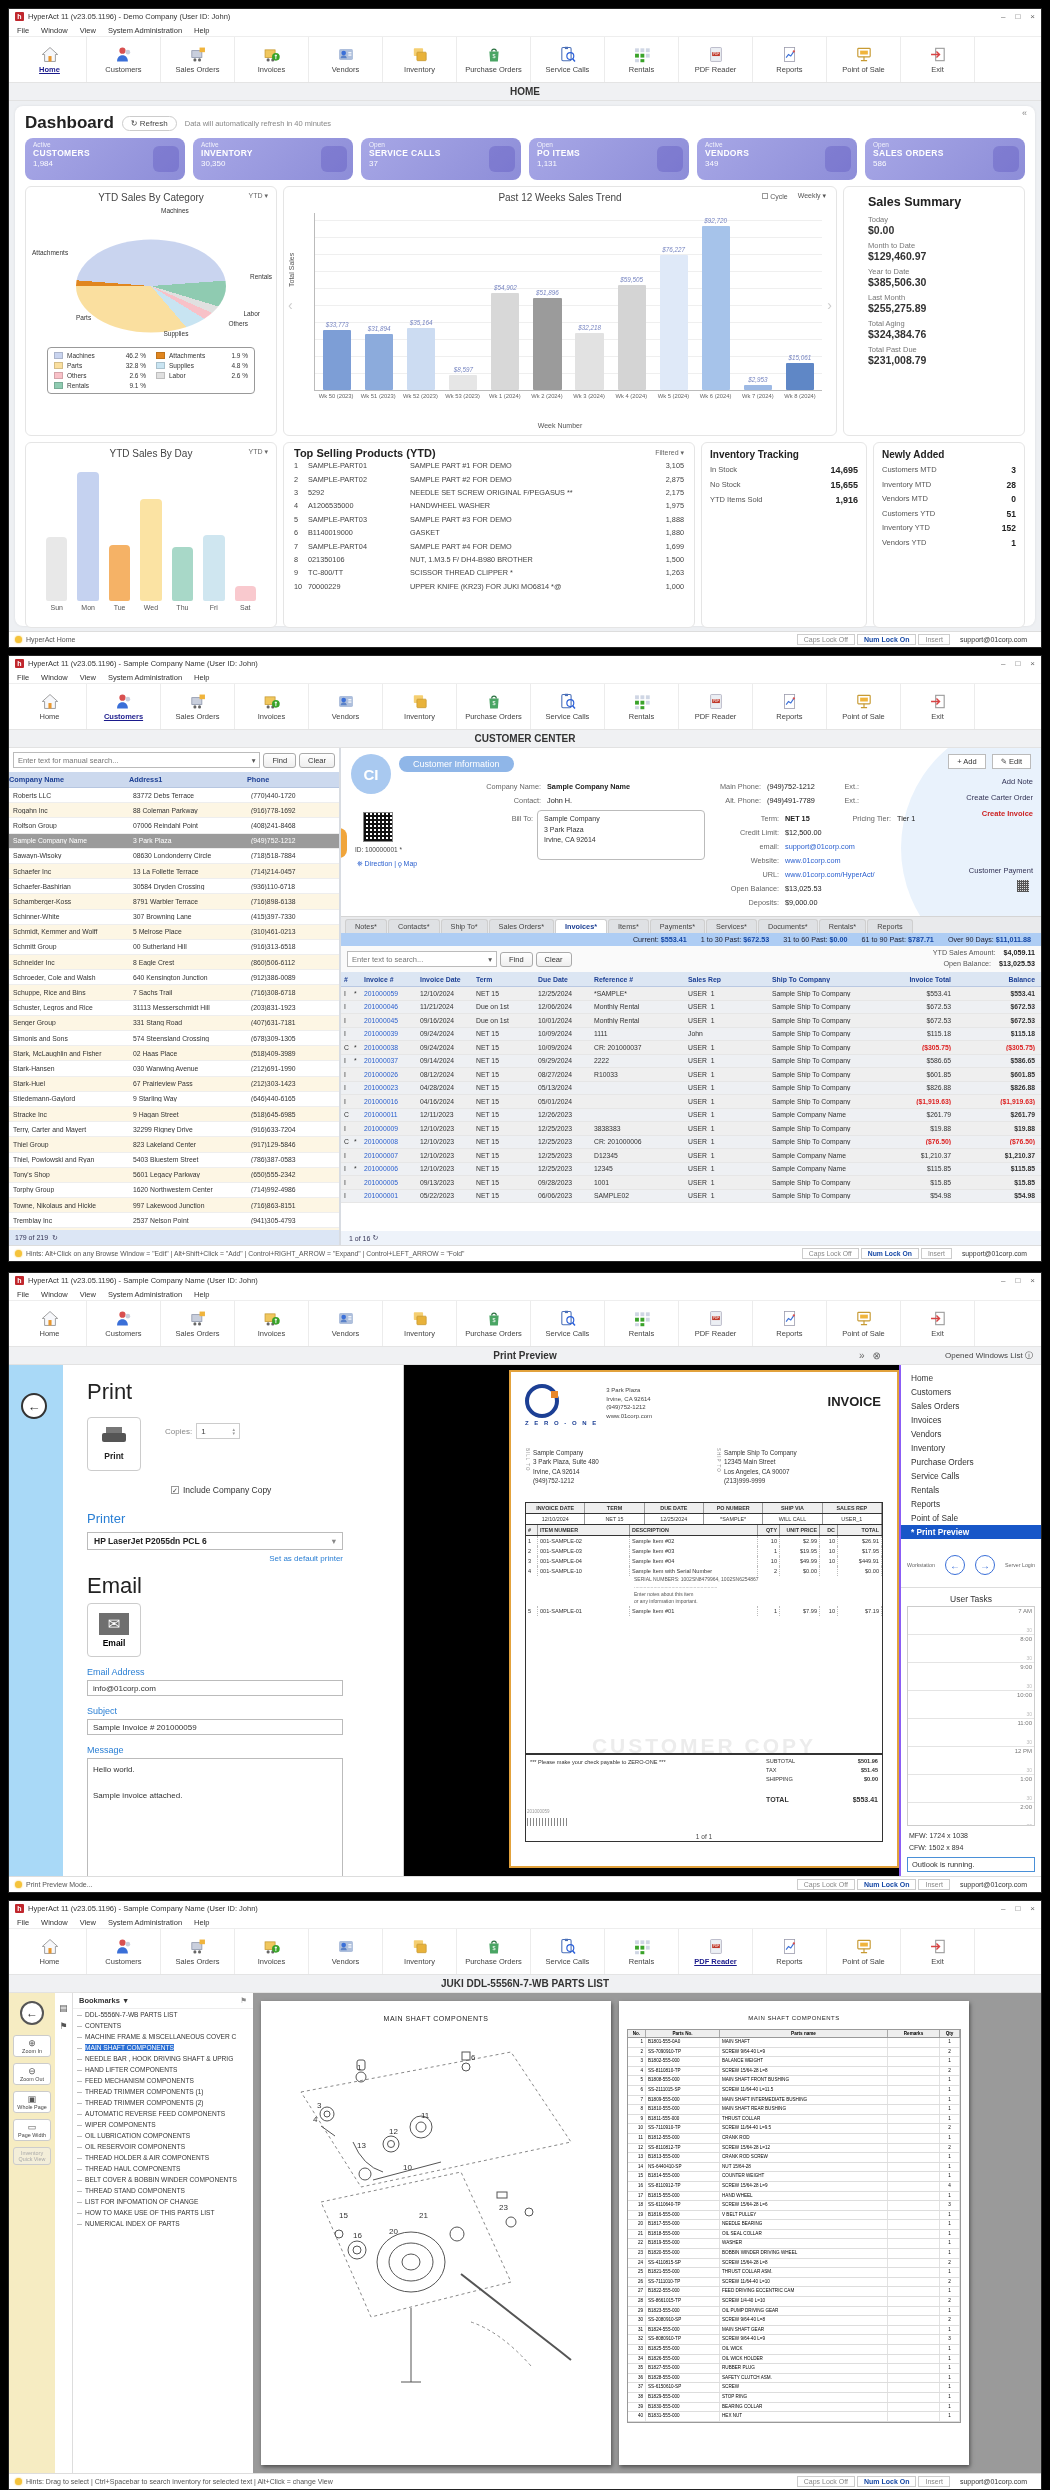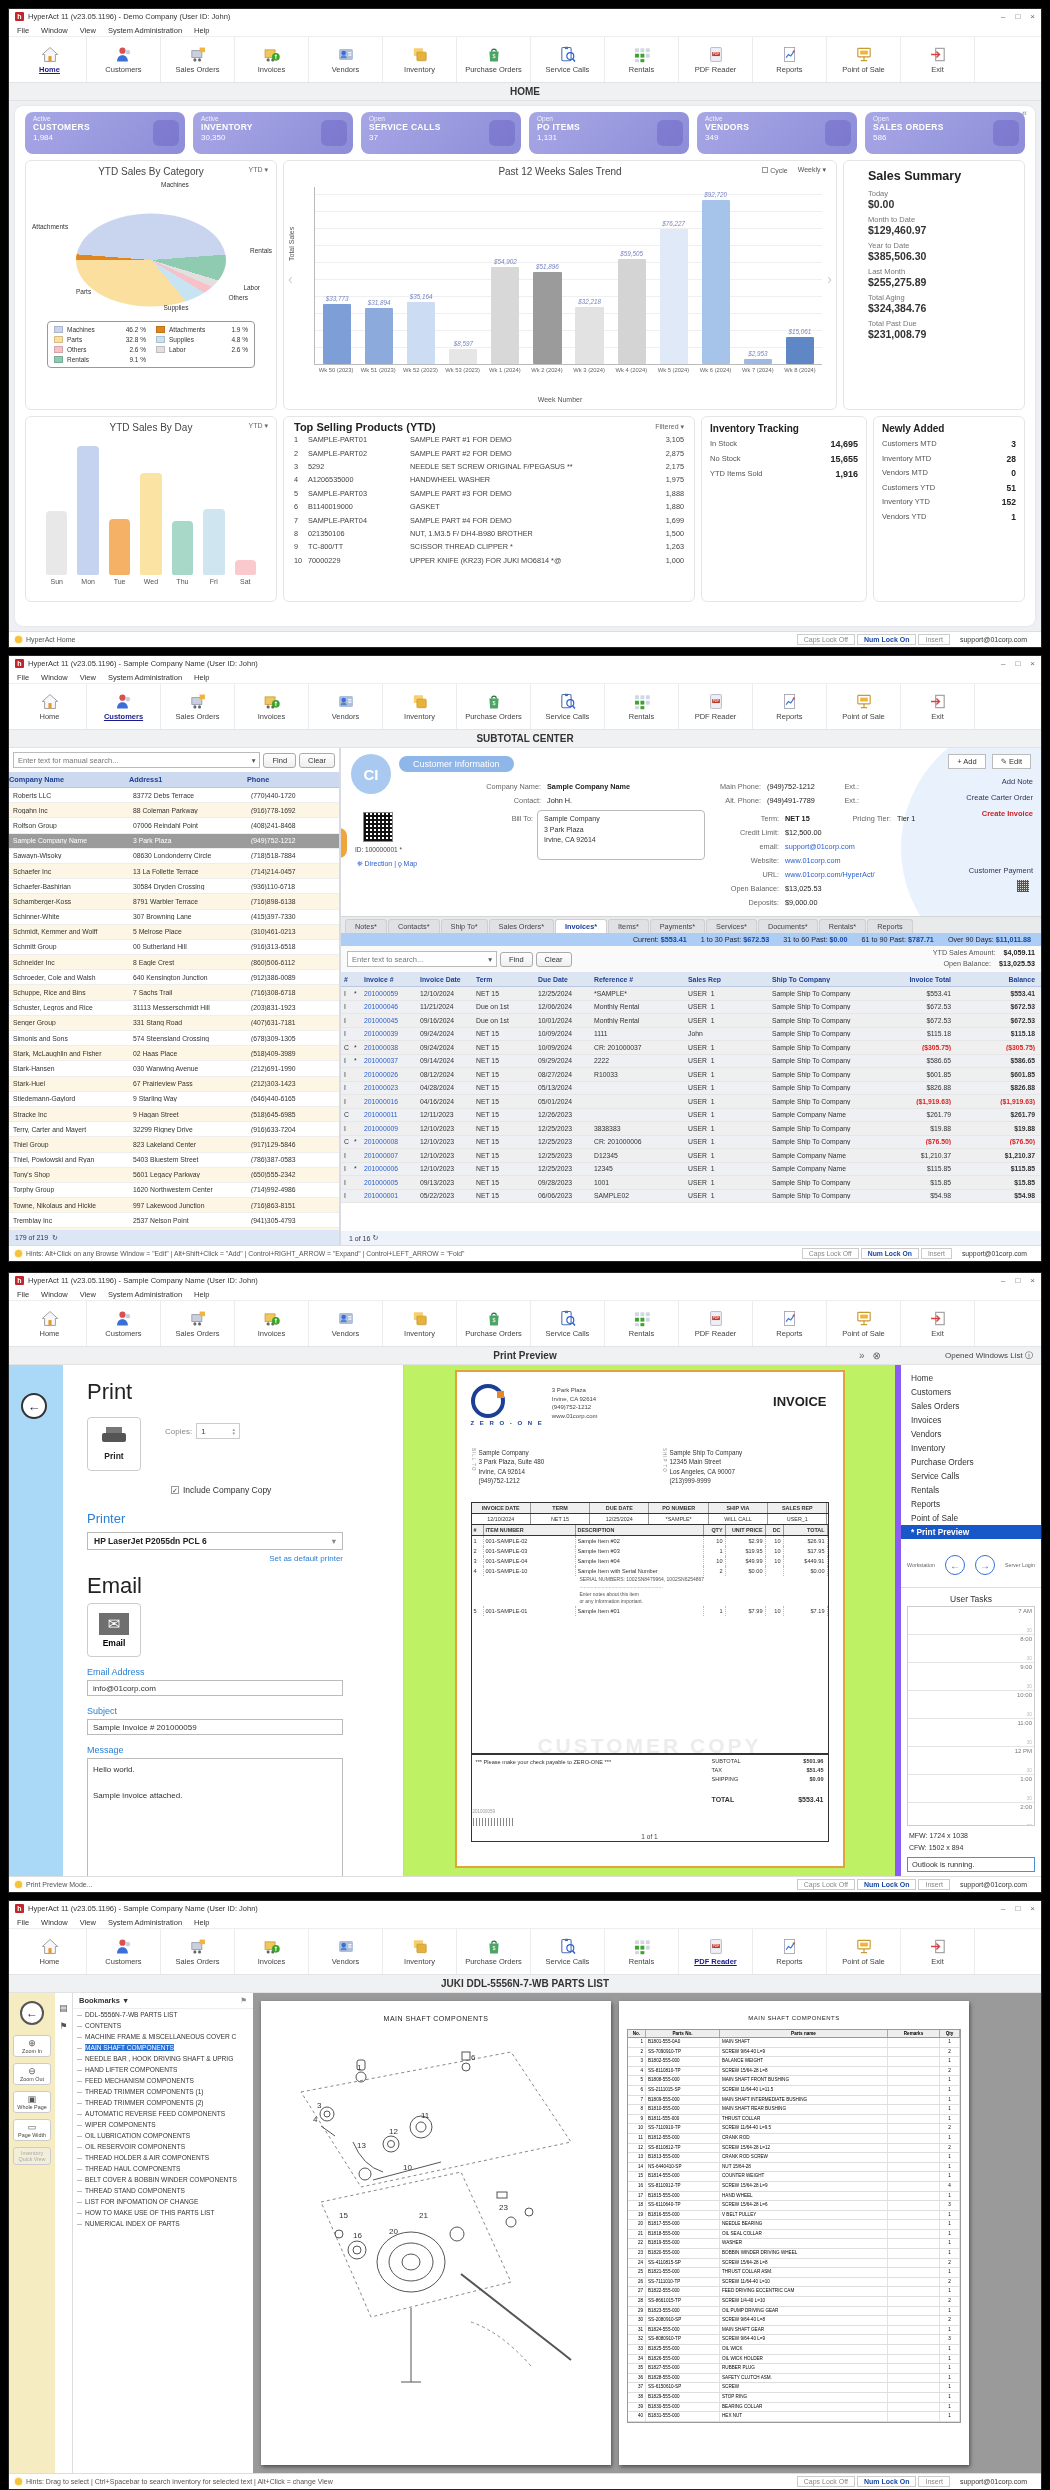--- a/index.html
+++ b/index.html
@@ -166,21 +166,21 @@
 .chk{width:8px;height:8px;border:1px solid #999;font-size:7px;line-height:8px;text-align:center;color:#444}
 .blueh{font-size:13px;color:#2a7fd4;margin:16px 0 6px}
 .combo{width:256px;height:18px;border:1px solid #bbb;font-size:8.5px;font-weight:bold;color:#222;display:flex;align-items:center;padding:0 6px}
 .combo .da{margin-left:auto;color:#888;font-weight:normal}
 .linkr{width:256px;text-align:right;font-size:8px;color:#2a7fd4;margin-top:4px}
 .mailbtn{width:54px;height:54px;border:1px solid #ccc;border-radius:4px;display:flex;flex-direction:column;align-items:center;justify-content:center;gap:3px;margin-top:4px}
 .mailglyph{width:30px;height:22px;background:#6f6f6f;color:#fff;font-size:15px;display:flex;align-items:center;justify-content:center}
 .fldlbl{font-size:9px;color:#2a7fd4;margin:10px 0 3px}
 .fld{width:256px;height:16px;border:1px solid #bbb;font-size:8px;color:#333;display:flex;align-items:center;padding:0 5px;background:#fff}
 .msgbox{width:256px;height:128px;border:1px solid #bbb;font-size:8px;color:#333;padding:5px;background:#fff;line-height:1.6;white-space:pre-line}
-.pvarea{flex:1;background:#bef264;display:flex;justify-content:center;border-left:1px solid #ccc;border-right:6px solid #8b5cf6}
+.pvarea{flex:1;background:#000000;display:flex;justify-content:flex-end;border-left:1px solid #ccc;border-right:2px solid #8b5cf6}
 .page{width:390px;height:498px;background:#fff;border:2px solid #e2a23c;margin-top:5px;position:relative;padding:12px 14px;font-size:6.5px;color:#333}
 .lg{display:flex;gap:8px}
 .lgmark{width:34px;height:34px;border:4px solid #1c3f94;border-radius:50%;position:relative}
 .lgmark:after{content:"";position:absolute;right:-3px;top:3px;width:7px;height:7px;background:#e8872a}
 .lgname{font-size:6px;letter-spacing:2px;color:#1c3f94;font-weight:bold;margin-top:2px}
 .lgaddr{font-size:6px;color:#444;line-height:1.45;margin-top:2px}
 .invttl{position:absolute;right:16px;top:22px;font-size:13px;font-weight:bold;color:#222}
 .addrs{display:flex;gap:24px;margin-top:22px}
 .addrbox{flex:1;display:flex;gap:3px}
 .vert{writing-mode:vertical-rl;font-size:4.5px;color:#888;letter-spacing:1px}
@@ -424,20 +424,25 @@
         </svg>
       <span class="tl">Exit</span>
     </div>
     </div>
   <div class="hband">
       <span>HOME</span>
     </div>
   <div class="content1">
     <div class="card0">
       <span class="collapse">«</span>
+      <div class="dhead">
+        <span class="dtitle">Dashboard</span>
+        <span class="refbtn">↻ Refresh</span>
+        <span class="dnote">Data will automatically refresh in 40 minutes</span>
+      </div>
       <div class="kpis">
 
       <div class="kpi">
           <div class="k1">Active</div>
           <div class="k2">CUSTOMERS</div>
           <div class="k3">1,984</div>
           <div class="kic"></div>
         </div>
           <div class="kpi">
           <div class="k1">Active</div>
@@ -894,21 +899,21 @@
       <span class="tl">Point of Sale</span>
     </div>
       <div class="tool">
       <svg class="ti">
           <use href="#ic-exit"></use>
         </svg>
       <span class="tl">Exit</span>
     </div>
     </div>
   <div class="hband">
-      <span>SUBTOTAL CENTER</span>
+      <span>CUSTOMER CENTER</span>
     </div>
   <div class="content2">
     <div class="custlist">
       <div class="srow">
         <span class="sinput">
             <span>Enter text for manual search...</span>
             <span class="da">▾</span>
           </span>
         <span class="btn">Find</span>
         <span class="btn">Clear</span>

